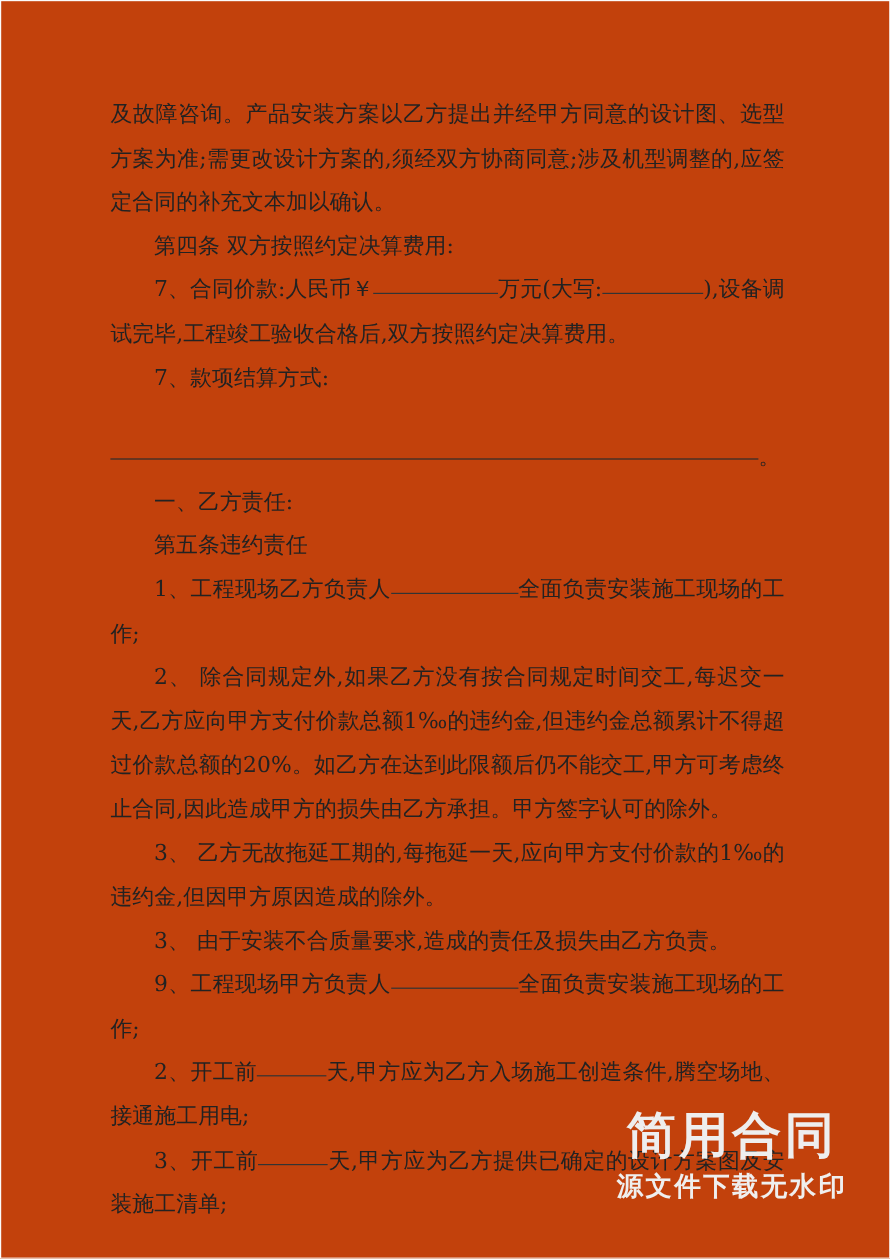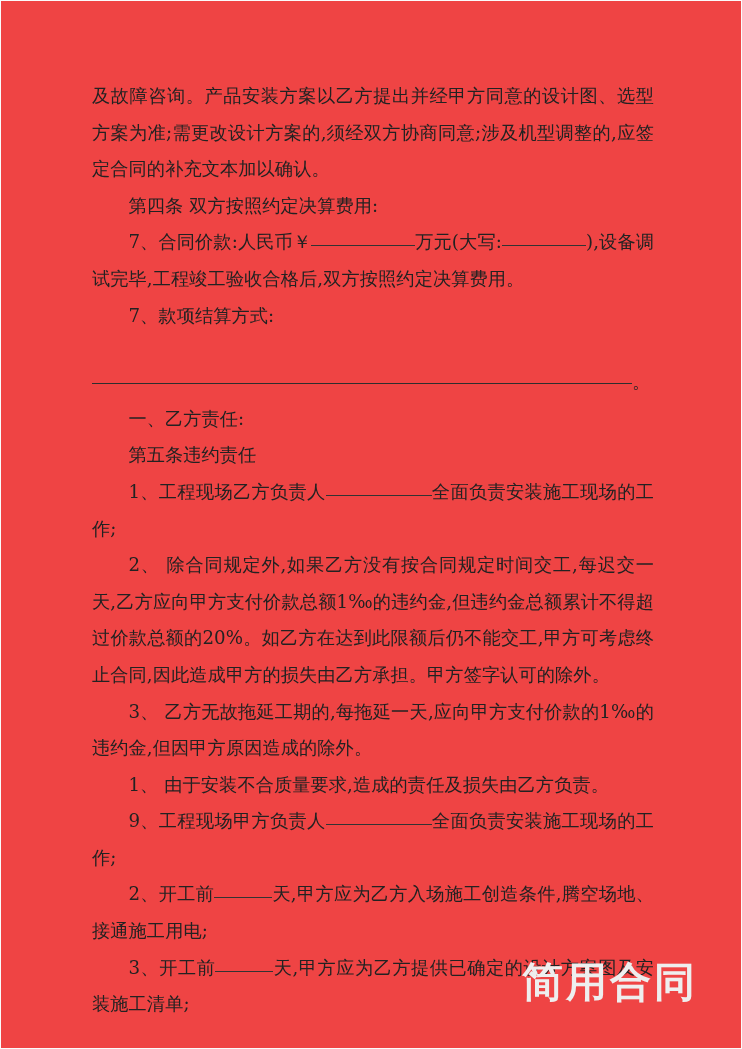--- a/index.html
+++ b/index.html
@@ -12,21 +12,21 @@
     width: 742px;
     height: 1049px;
     overflow: hidden;
     font-family: "DejaVu Serif", "Liberation Serif", serif;
   }
 
   #page {
     position: relative;
     width: 742px;
     height: 1049px;
-    background: #ef4444;
+    background: #c2410c;
     box-sizing: border-box;
     overflow: hidden;
   }
 
   
   #page-frame {
     position: absolute;
     inset: 0;
     border: 1px solid #fbfbfb;
     pointer-events: none;
@@ -139,28 +139,29 @@
     <p class="para indent">一、乙方责任:</p>
 
     <p class="para indent">第五条违约责任</p>
 
     <p class="para indent"><span>1、工程现场乙方负责人</span><span class="blank w-person"></span><span>全面负责安装施工现场的工作;</span></p>
 
     <p class="para indent">2、 除合同规定外,如果乙方没有按合同规定时间交工,每迟交一天,乙方应向甲方支付价款总额1‰的违约金,但违约金总额累计不得超过价款总额的20%。如乙方在达到此限额后仍不能交工,甲方可考虑终止合同,因此造成甲方的损失由乙方承担。甲方签字认可的除外。</p>
 
     <p class="para indent">3、 乙方无故拖延工期的,每拖延一天,应向甲方支付价款的1‰的违约金,但因甲方原因造成的除外。</p>
 
-    <p class="para indent">1、 由于安装不合质量要求,造成的责任及损失由乙方负责。</p>
+    <p class="para indent">3、 由于安装不合质量要求,造成的责任及损失由乙方负责。</p>
 
 
     <p class="para indent"><span>9、工程现场甲方负责人</span><span class="blank w-person"></span><span>全面负责安装施工现场的工作;</span></p>
 
     <p class="para indent"><span>2、开工前</span><span class="blank w-days"></span><span>天,甲方应为乙方入场施工创造条件,腾空场地、接通施工用电;</span></p>
 
     <p class="para indent"><span>3、开工前</span><span class="blank w-days"></span><span>天,甲方应为乙方提供已确定的设计方案图及安装施工清单;</span></p>
 
   </div>
 
   <div id="watermark">
     <div class="wm-logo">简用合同</div>
+    <div class="wm-sub">源文件下载无水印</div>
   </div>
 
 </div>
 
 </body></html>

